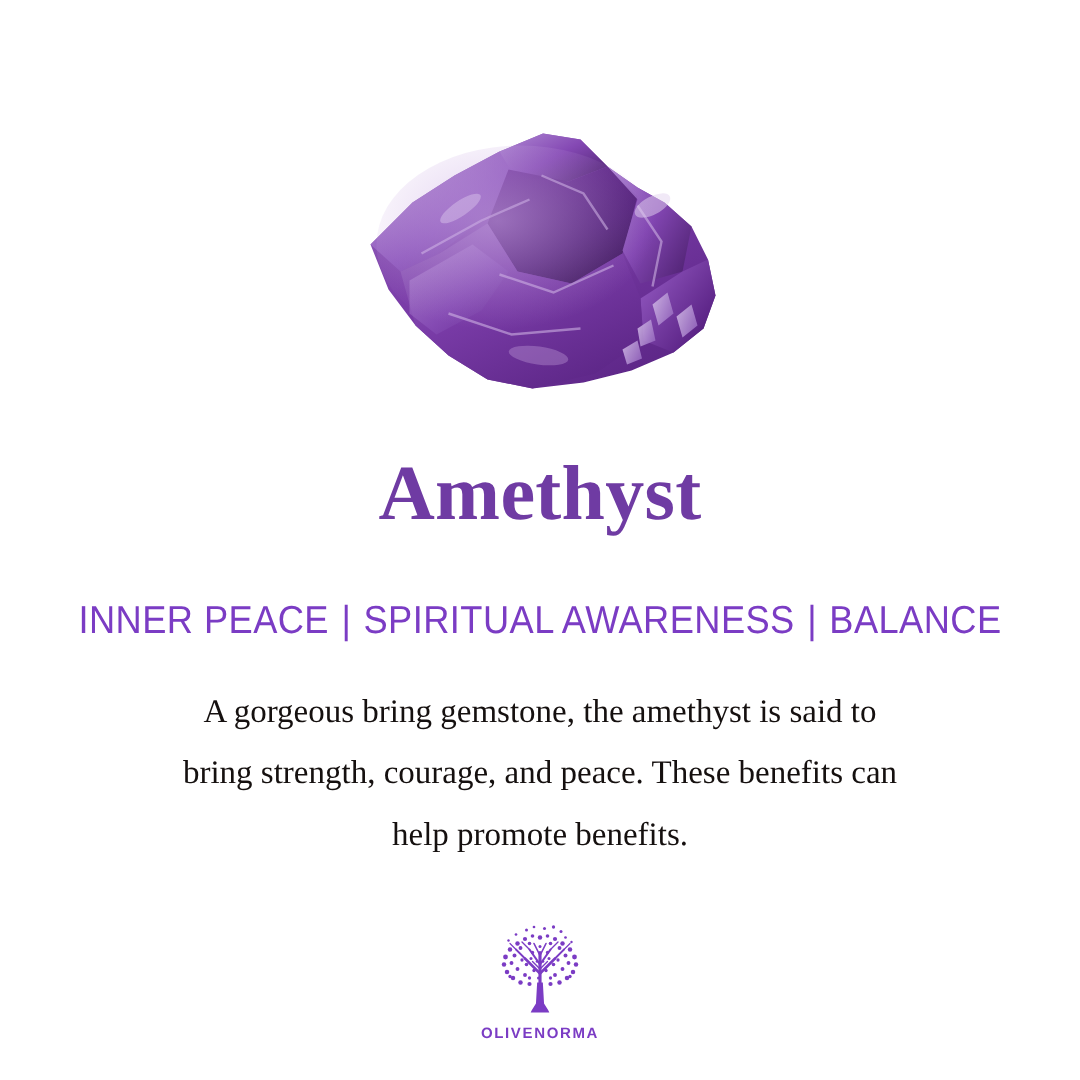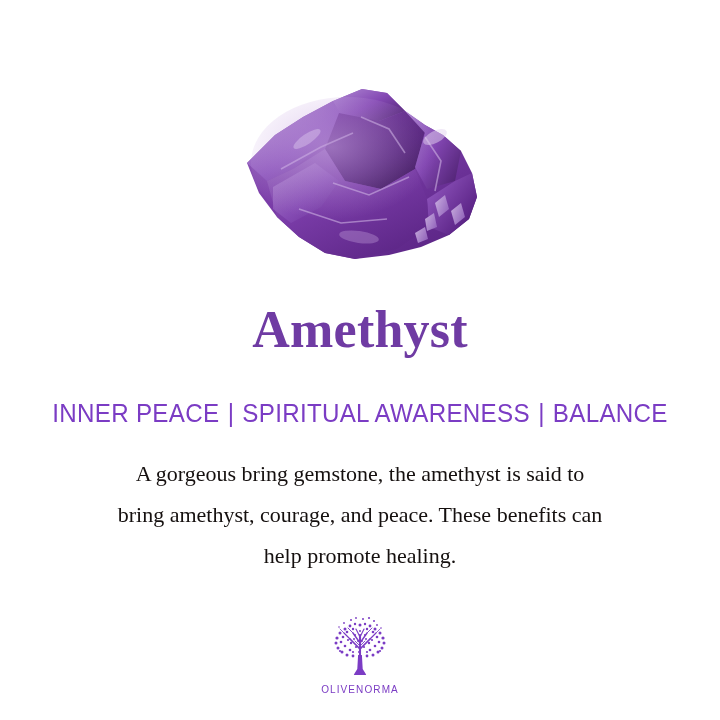--- a/index.html
+++ b/index.html
@@ -106,21 +106,21 @@
   }
   .brand-mark {
     display: block;
     width: 62px;
     height: 66px;
   }
   .brand-name {
     margin-top: 3px;
     font-family: "Liberation Sans", "DejaVu Sans", sans-serif;
     font-size: 10px;
-    font-weight: 400;
+    font-weight: 700;
     letter-spacing: 1.1px;
     color: #7b3cc4;
     text-align: right;
   }
 </style>
 </head>
 <body>
 
 <div class="card">
 
@@ -207,22 +207,22 @@
   </div>
 
   <h1 class="title">Amethyst</h1>
 
   <div class="subtitle">
     <span class="kw">INNER PEACE</span><span class="sep">|</span><span class="kw">SPIRITUAL AWARENESS</span><span class="sep">|</span><span class="kw">BALANCE</span>
   </div>
 
   <div class="body-copy">
     <span class="bline">A gorgeous bring gemstone, the amethyst is said to</span>
-    <span class="bline">bring amethyst, courage, and peace. These benefits can</span>
-    <span class="bline">help promote healing.</span>
+    <span class="bline">bring strength, courage, and peace. These benefits can</span>
+    <span class="bline">help promote benefits.</span>
   </div>
 
   <div class="brand">
     <svg class="brand-mark" viewBox="0 0 62 66">
       <g fill="#7b3cc4">
 
         <path d="M29.1,40 L32.9,40 L33.7,54 L36.5,58.5 L37.2,60 L24.8,60 L25.5,58.5 L28.3,54 Z"></path>
 
         <g stroke="#7b3cc4" fill="none" stroke-linecap="round">
           <path d="M31,42 L31,20" stroke-width="2.1"></path>

